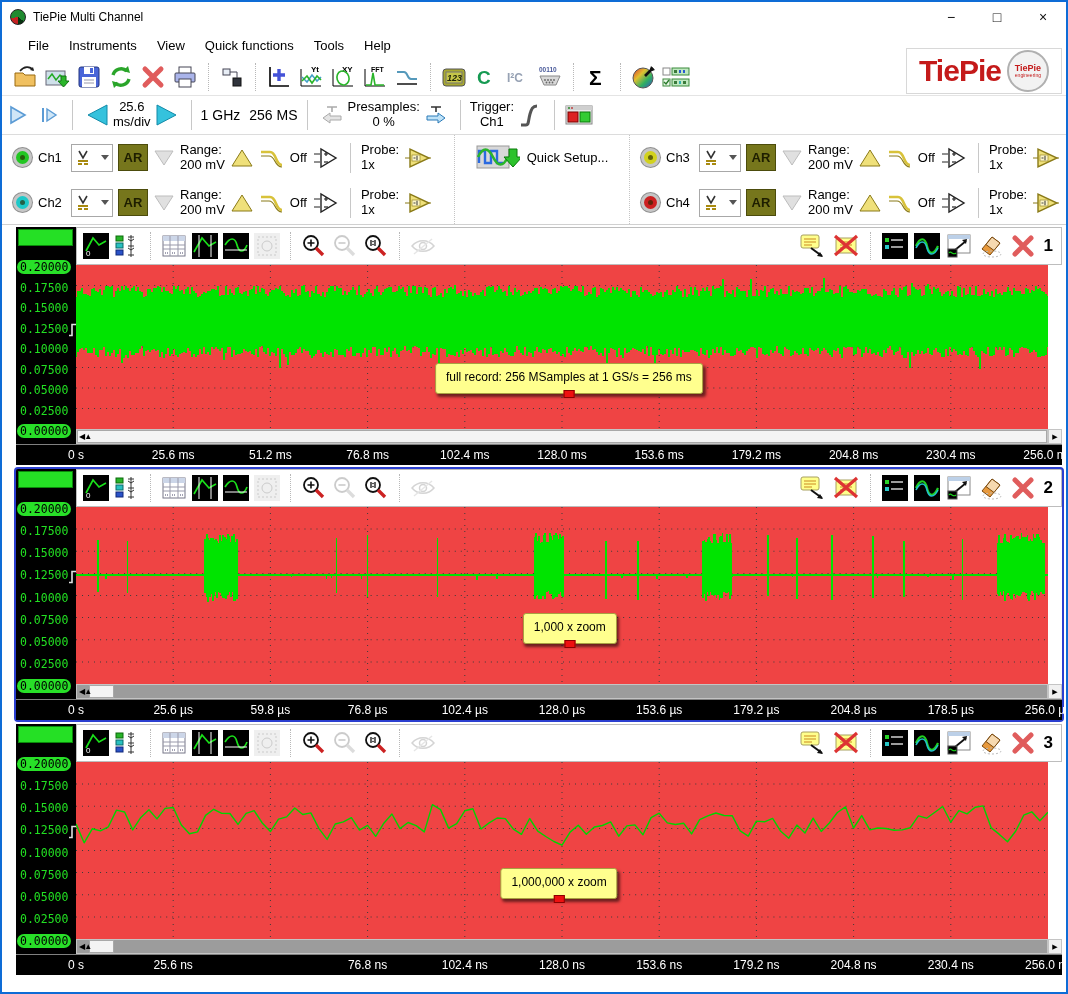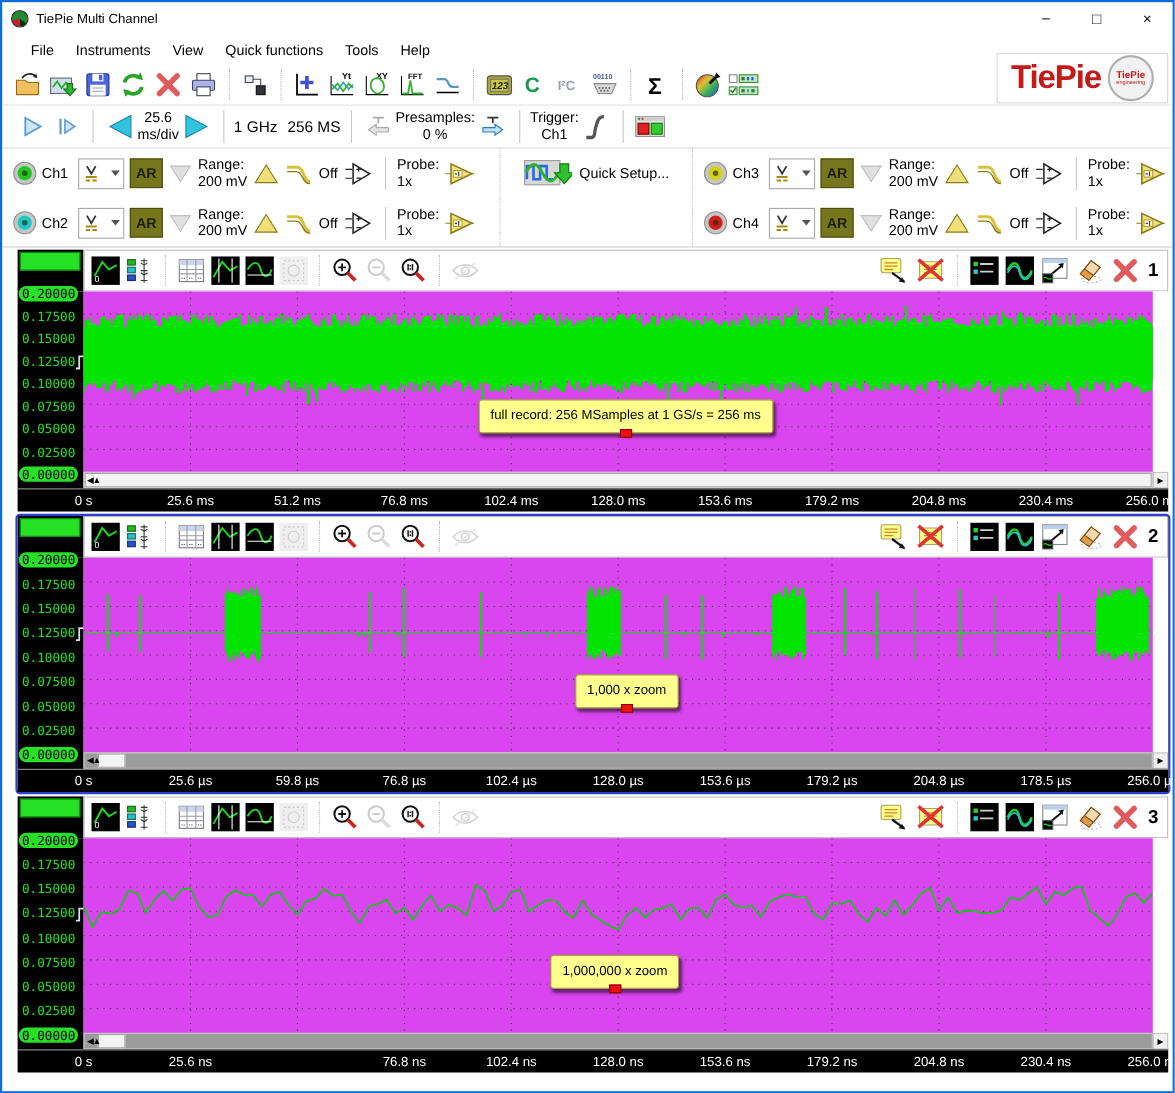--- a/index.html
+++ b/index.html
@@ -14,21 +14,21 @@
              border:1px solid #222; }
   .win-controls { margin-left:auto; display:flex; height:30px; }
   .win-btn { width:46px; display:flex; align-items:center; justify-content:center; font-size:14px; color:#111; }
 
   
   .menubar { height:26px; display:flex; align-items:center; padding-left:16px; font-size:13px; flex:0 0 auto; }
   .menu-item { padding:0 10px; }
 
   
   .toolbar1 { height:37px; display:flex; align-items:center; padding-left:8px; gap:2px; flex:0 0 auto; }
-  .toolbar2 { height:40px; display:flex; align-items:center; padding-left:12px; gap:1px; font-size:13px;
+  .toolbar2 { height:40px; display:flex; align-items:center; padding-left:0; gap:1px; font-size:13px;
               border-top:1px solid #e4e4e4; border-bottom:1px solid #dcdcdc; flex:0 0 auto; }
   .tbsep { width:1px; height:28px; border-left:1px dotted #b8b8b8; margin:0 6px; }
   .vsep  { width:1px; height:30px; background:#c8c8c8; margin:0 8px; }
   .tb-icon { width:30px; height:30px; display:flex; align-items:center; justify-content:center; }
   .stack { display:flex; flex-direction:column; align-items:center; line-height:1.15; font-size:13px; }
 
   .logo-box { position:absolute; top:46px; right:4px; width:156px; height:46px; border:1px solid #d8d8d8;
               display:flex; align-items:center; justify-content:center; gap:6px; background:#fff; }
   .brand { font-size:30px; font-weight:bold; color:#c41a1a; letter-spacing:-1px; }
   .badge { width:42px; height:42px; border-radius:50%; border:2px solid #b0b0b0; background:#f2f2f2;
@@ -74,21 +74,21 @@
   .gbody { display:flex; }
   .yaxis { width:60px; background:#000; position:relative; }
   .yscale { position:absolute; top:2px; left:0; right:0; }
   .ytick { position:absolute; left:4px; transform:translateY(-50%); color:#22e022;
            font-family:"DejaVu Sans Mono", monospace; font-size:11.5px; white-space:nowrap; }
   .ytick.pill { background:#28e028; color:#000; border-radius:8px; padding:0 3px; left:1px; }
   .trigmark { position:absolute; right:-2px; top:37.5%; transform:translateY(-50%); }
 
   .pw { flex:1; display:flex; flex-direction:column; }
   .plotrow { display:flex; }
-  .plot { flex:1; position:relative; background:#d946ef; }
+  .plot { flex:1; position:relative; background:#ef4444; }
   .plot svg { position:absolute; left:0; top:0; width:100%; height:100%; }
   .rstrip { width:14px; background:#fff; }
 
   .tooltip { position:absolute; transform:translateX(-50%); background:#ffff8e; border:1px solid #a8a040;
              border-radius:3px; padding:6px 10px 9px 10px; font-size:12px; color:#000;
              box-shadow:2px 3px 3px rgba(0,0,0,.55); white-space:nowrap; z-index:3; }
   .tmark { position:absolute; left:50%; bottom:-5px; transform:translateX(-50%);
            width:11px; height:8px; background:#ee1010; border:1px solid #8a0000; }
 
   .scrollrow { height:15px; display:flex; }

